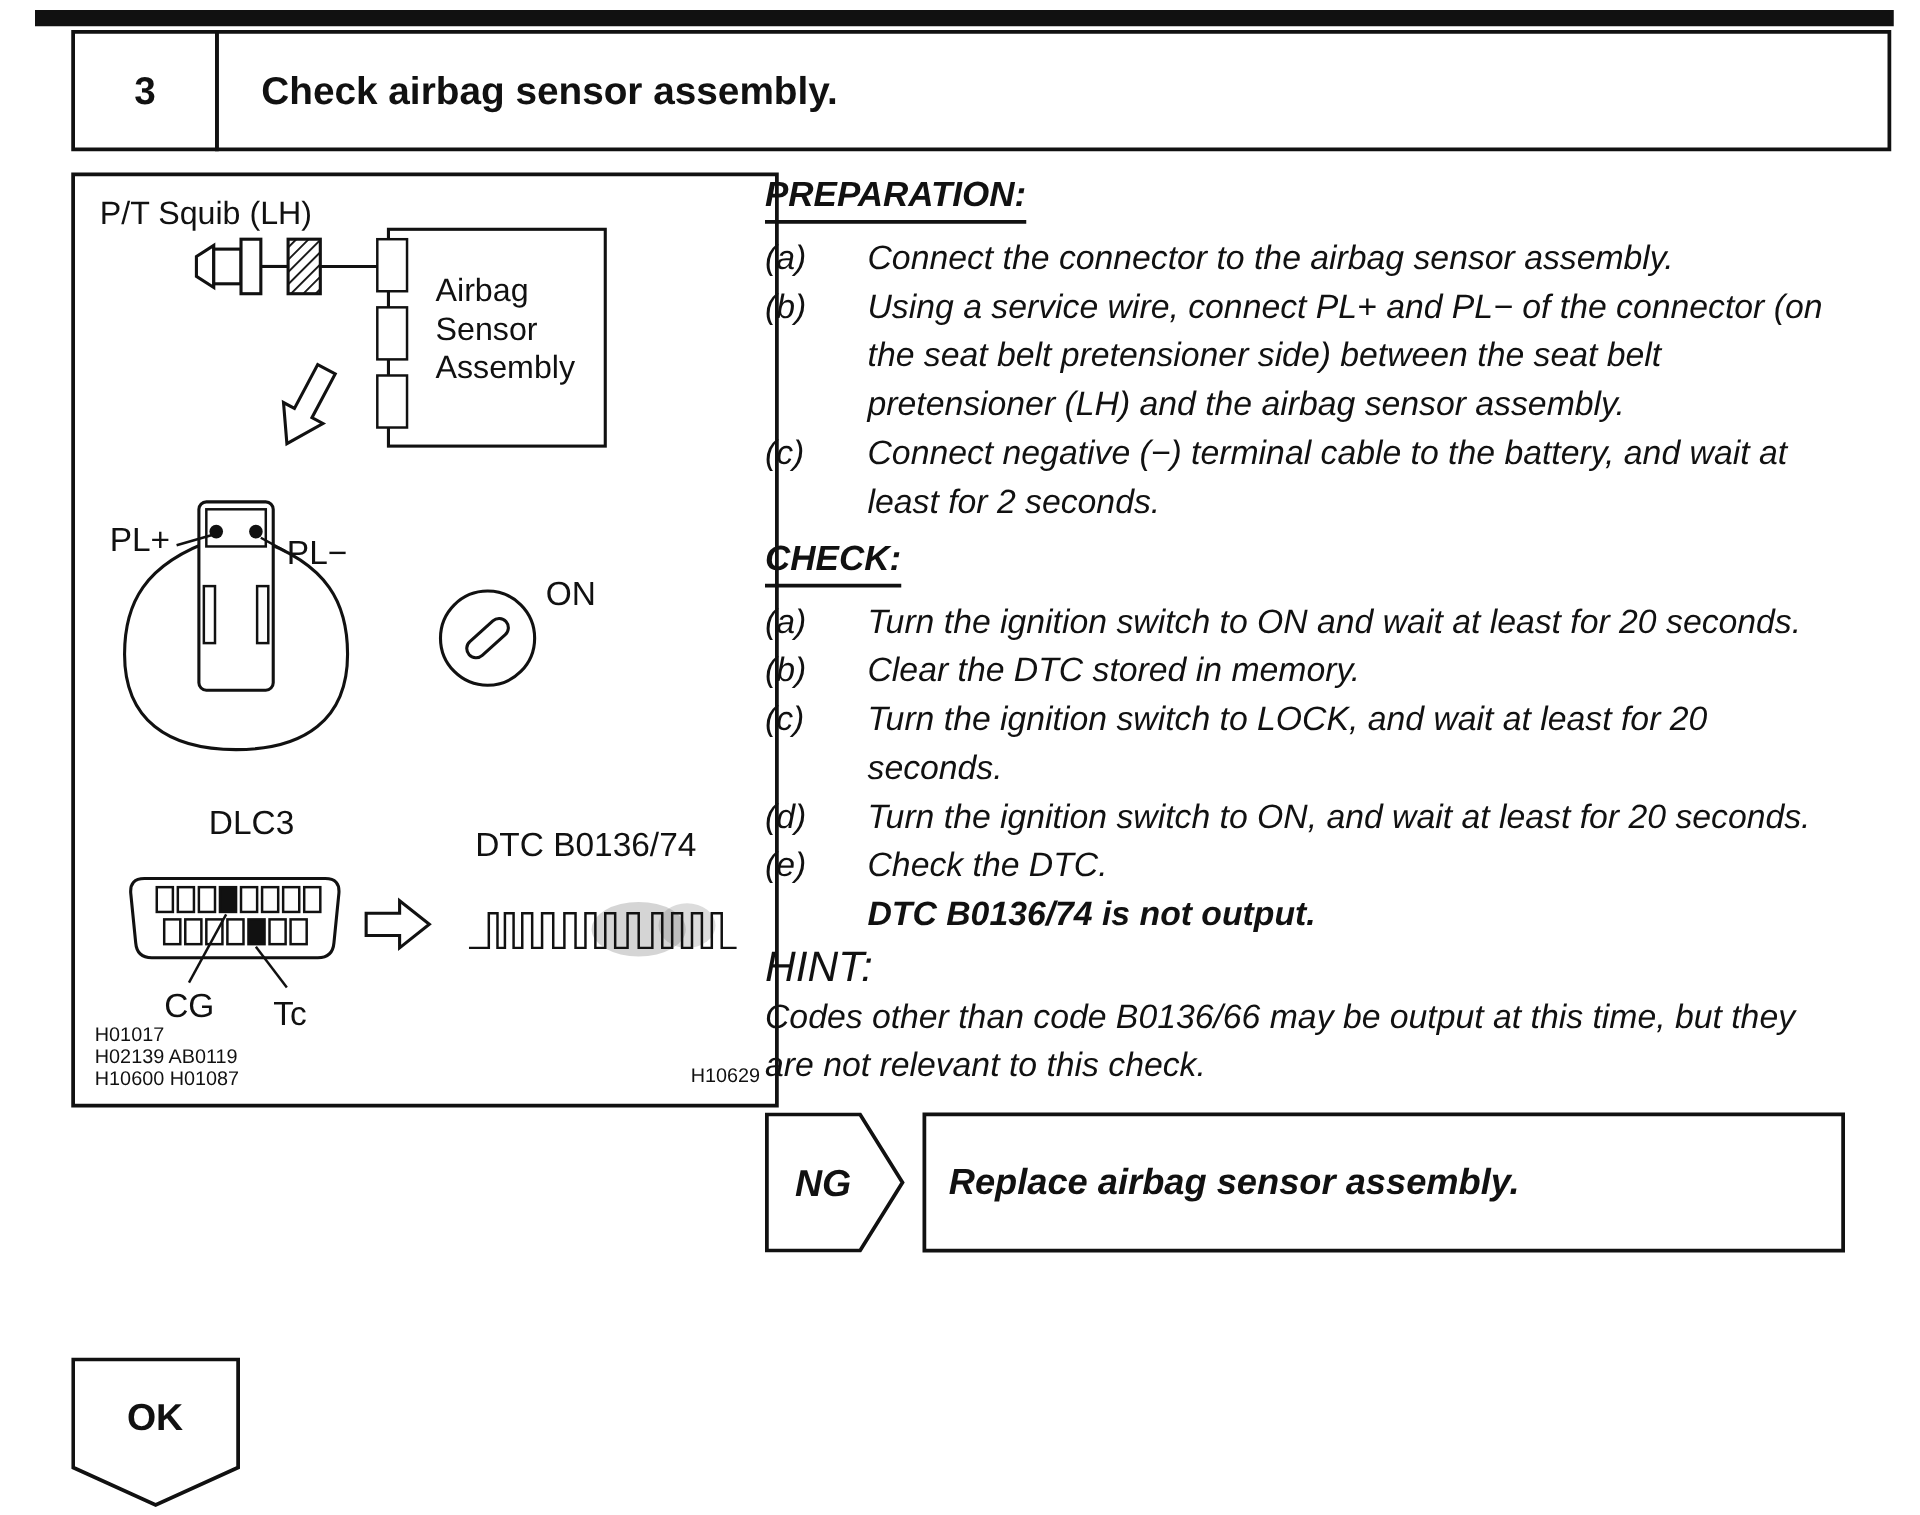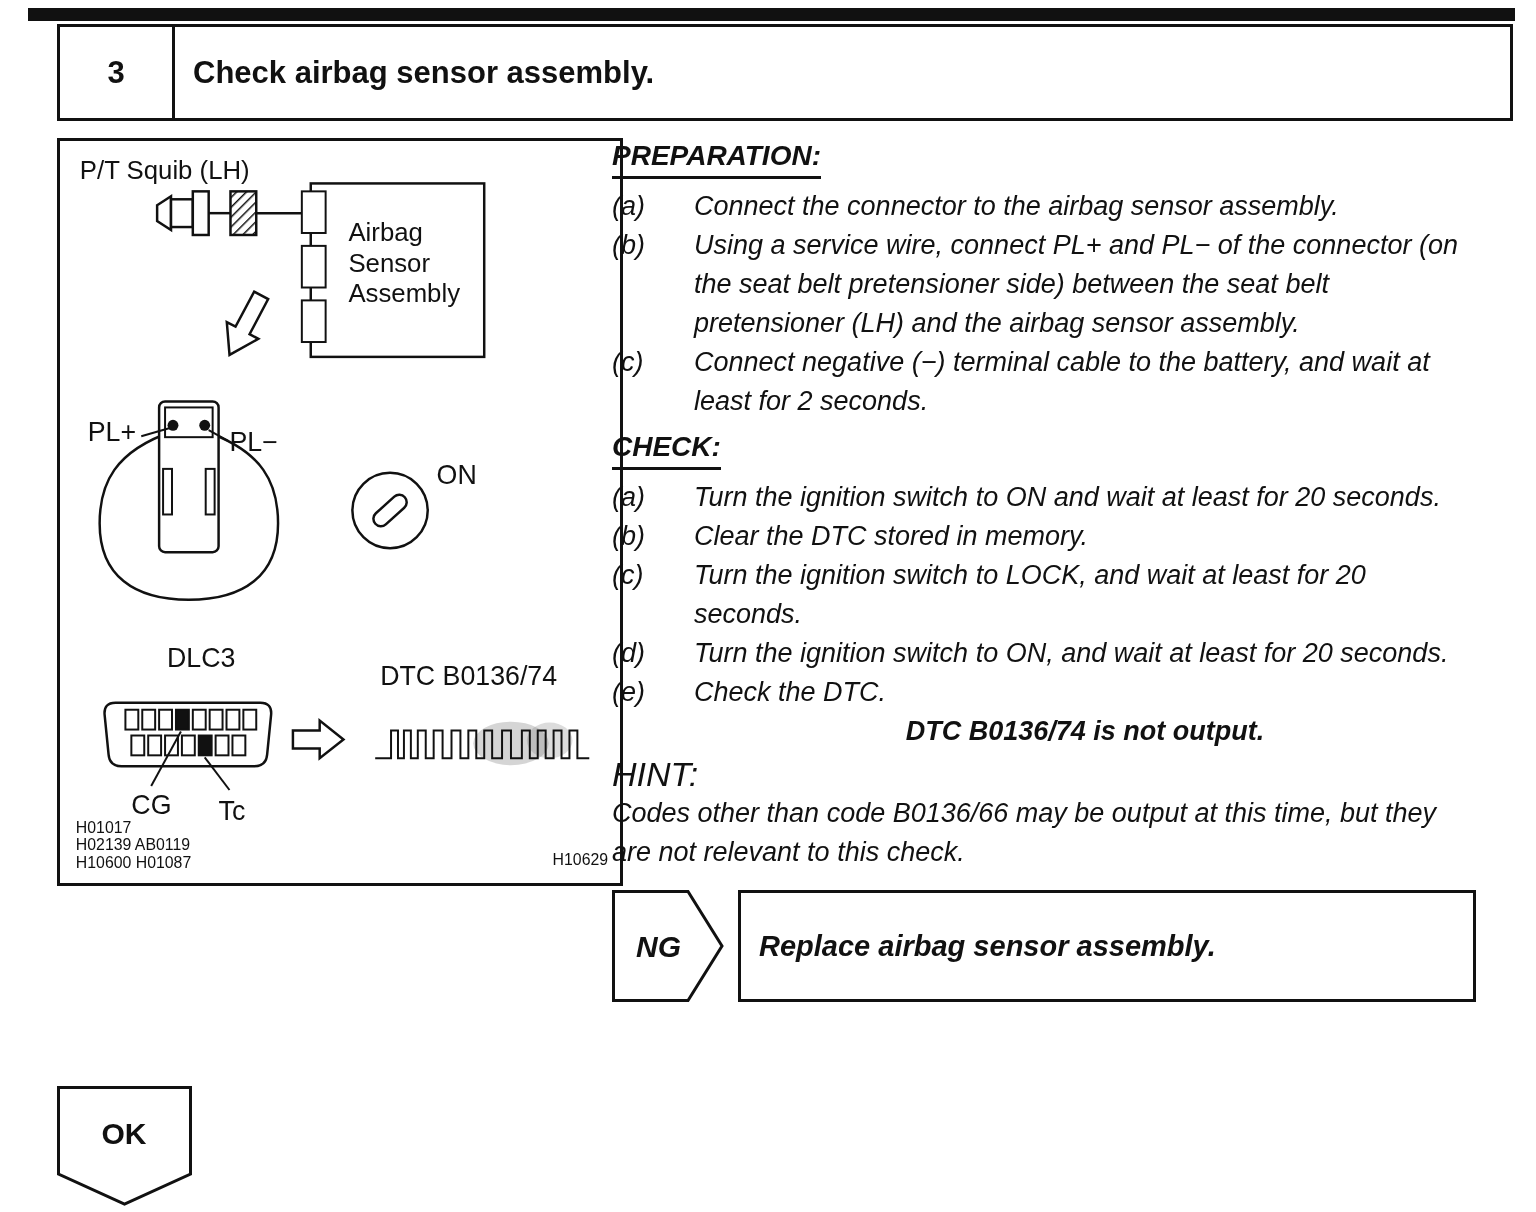--- a/index.html
+++ b/index.html
@@ -10,21 +10,21 @@
   }
   .top-rule { position:absolute; left:28px; top:8px; width:1487px; height:13px; background:#111; }
 
   .step-header { position:absolute; left:57px; top:24px; width:1456px; height:97px; display:flex; }
   .step-num {
     width:118px; border:3px solid #111; display:flex; align-items:center; justify-content:center;
     font-size:31px; font-weight:700;
   }
   .step-title {
     flex:1; border:3px solid #111; margin-left:-3px; display:flex; align-items:center;
-    padding-left:18px; font-size:31px; font-weight:700;
+    padding-left:34px; font-size:31px; font-weight:700;
   }
 
   .figure-box { position:absolute; left:57px; top:138px; width:566px; height:748px; border:3px solid #111; }
   .figure-box svg { display:block; width:560px; height:742px; }
 
   svg text { fill:#111; font-family:"Liberation Sans", sans-serif; }
   .t26 { font-size:26px; }
   .t27 { font-size:27px; }
   .t16 { font-size:16px; }
   .ln  { fill:#fff; stroke:#111; stroke-width:2.5; }
@@ -33,21 +33,21 @@
   .ln2n{ fill:none; stroke:#111; stroke-width:2; }
   .pinblack { fill:#111; stroke:#111; stroke-width:2; }
 
   .col { position:absolute; left:612px; top:136px; width:864px; font-size:27px; line-height:39px;font-style:italic; }
   .hd { font-weight:700; font-size:28px; margin:6px 0 8px; }
   .hd:first-child { margin-top:0; }
   .hd span { border-bottom:3px solid #111; padding-bottom:1px; display:inline-block; }
   .li { display:flex; }
   .li .lbl { flex:0 0 82px; }
   .li .txt { flex:1; }
-  .ok-result { font-weight:700; margin-left:82px; margin-bottom:2px;text-align:center; }
+  .ok-result { font-weight:700; margin-left:82px; margin-bottom:2px; }
   .hint-hd { font-size:34px; margin-top:4px; }
 
   .ng-row { display:flex; align-items:stretch; margin-top:18px; height:112px; }
   .ng-shape { width:112px; height:112px; flex:0 0 112px; }
   .ng-shape text, .ok-shape text { font-weight:700; }
   .ng-box {
     flex:1; margin-left:14px; border:3px solid #111; display:flex; align-items:center;
     padding-left:18px; font-size:29px; font-weight:700;
   }
 

